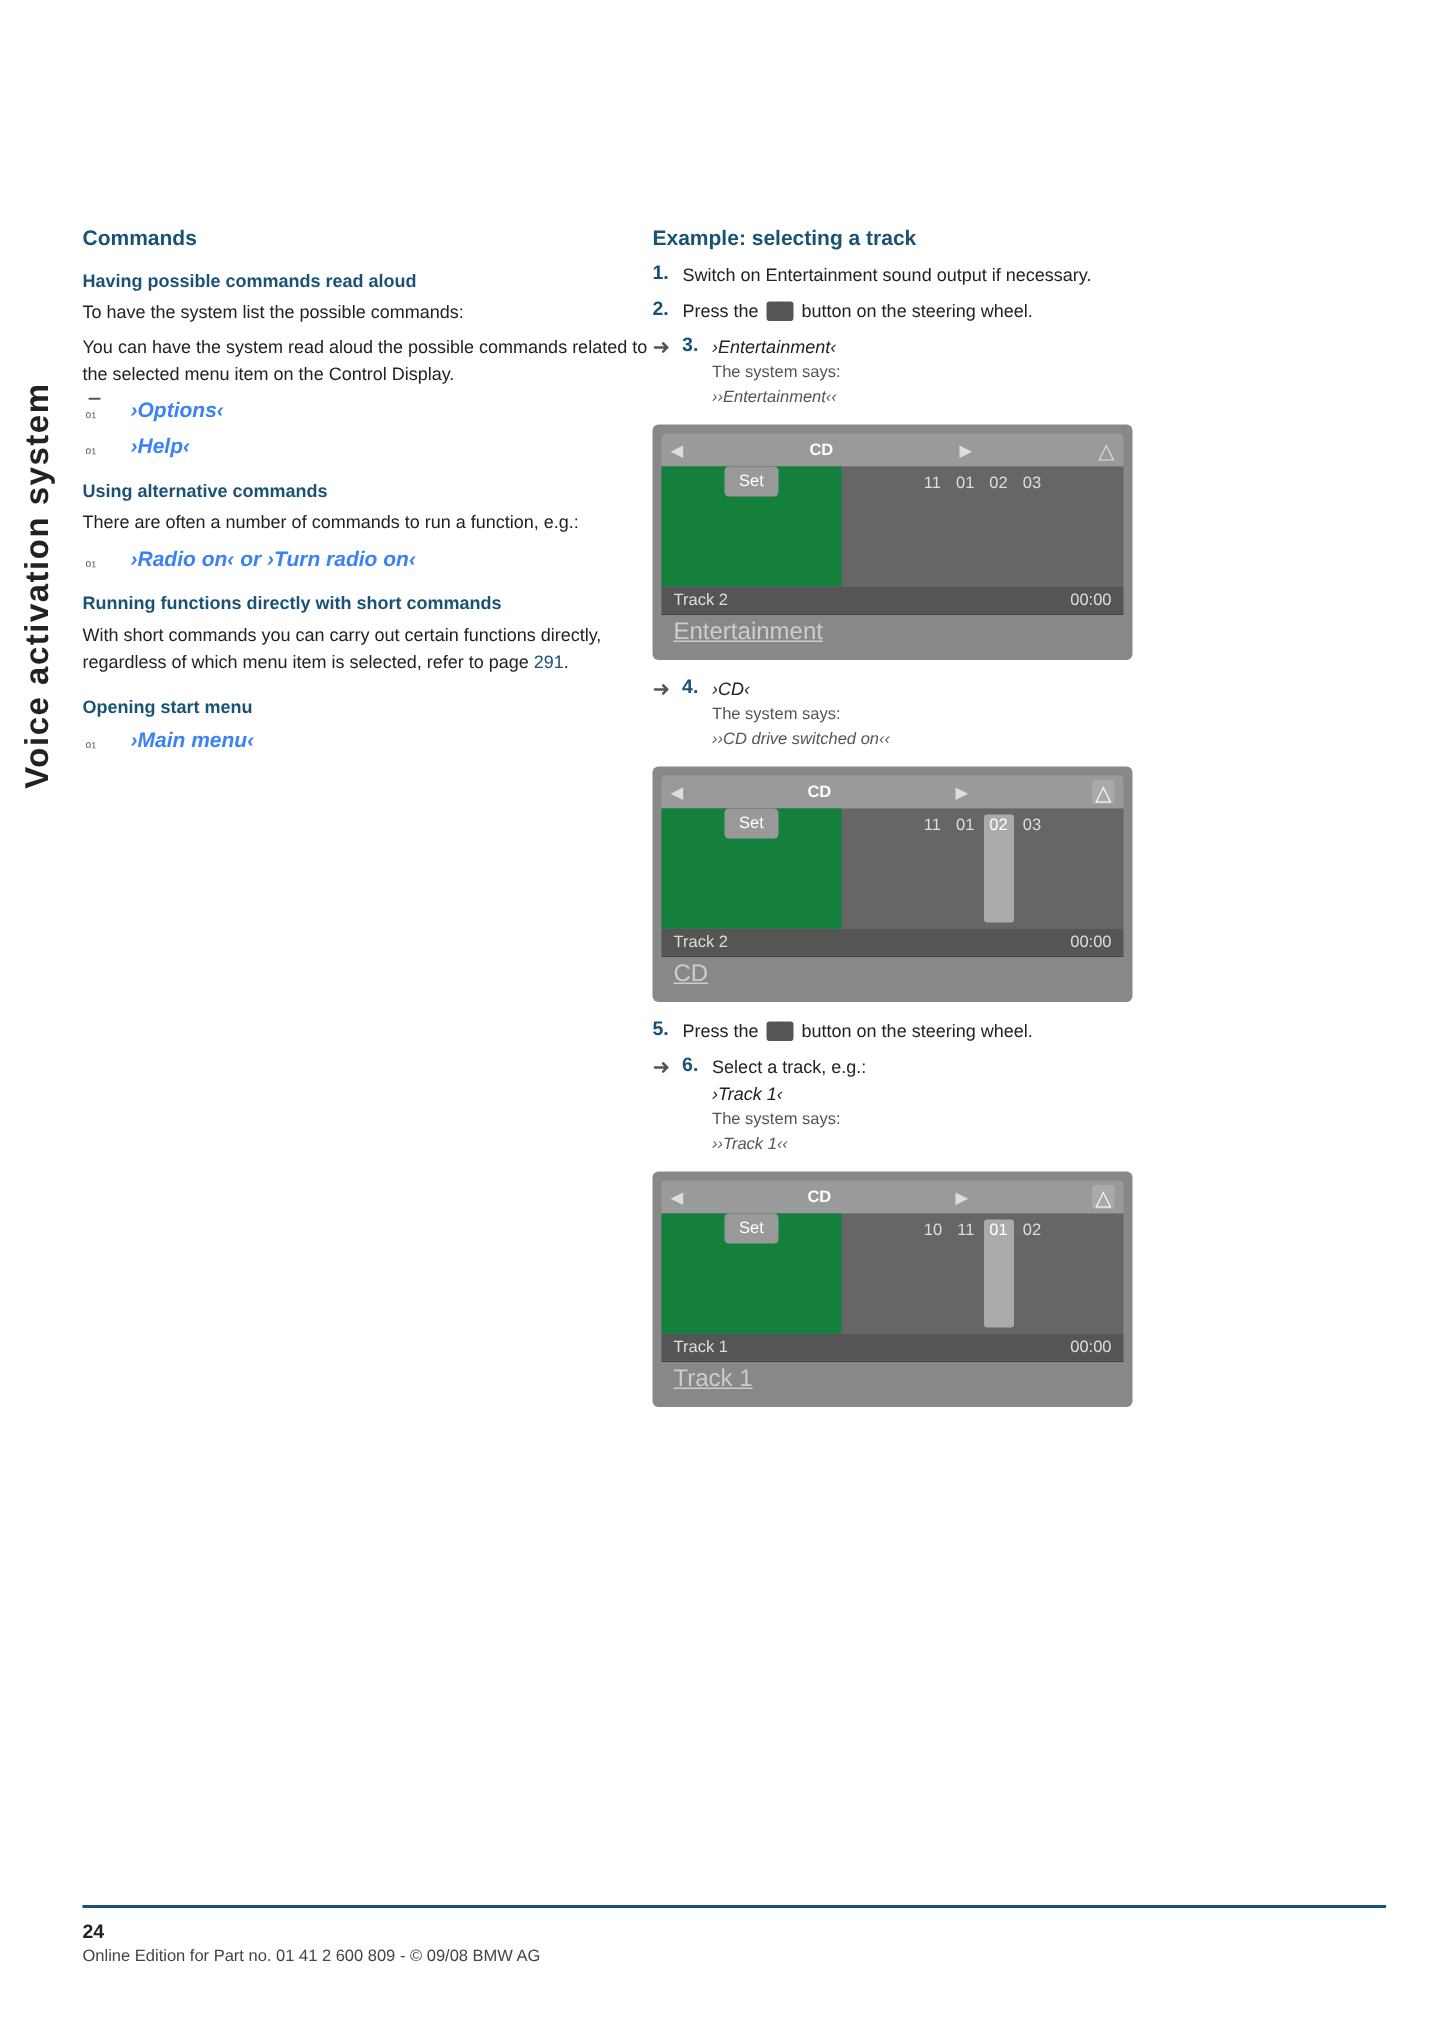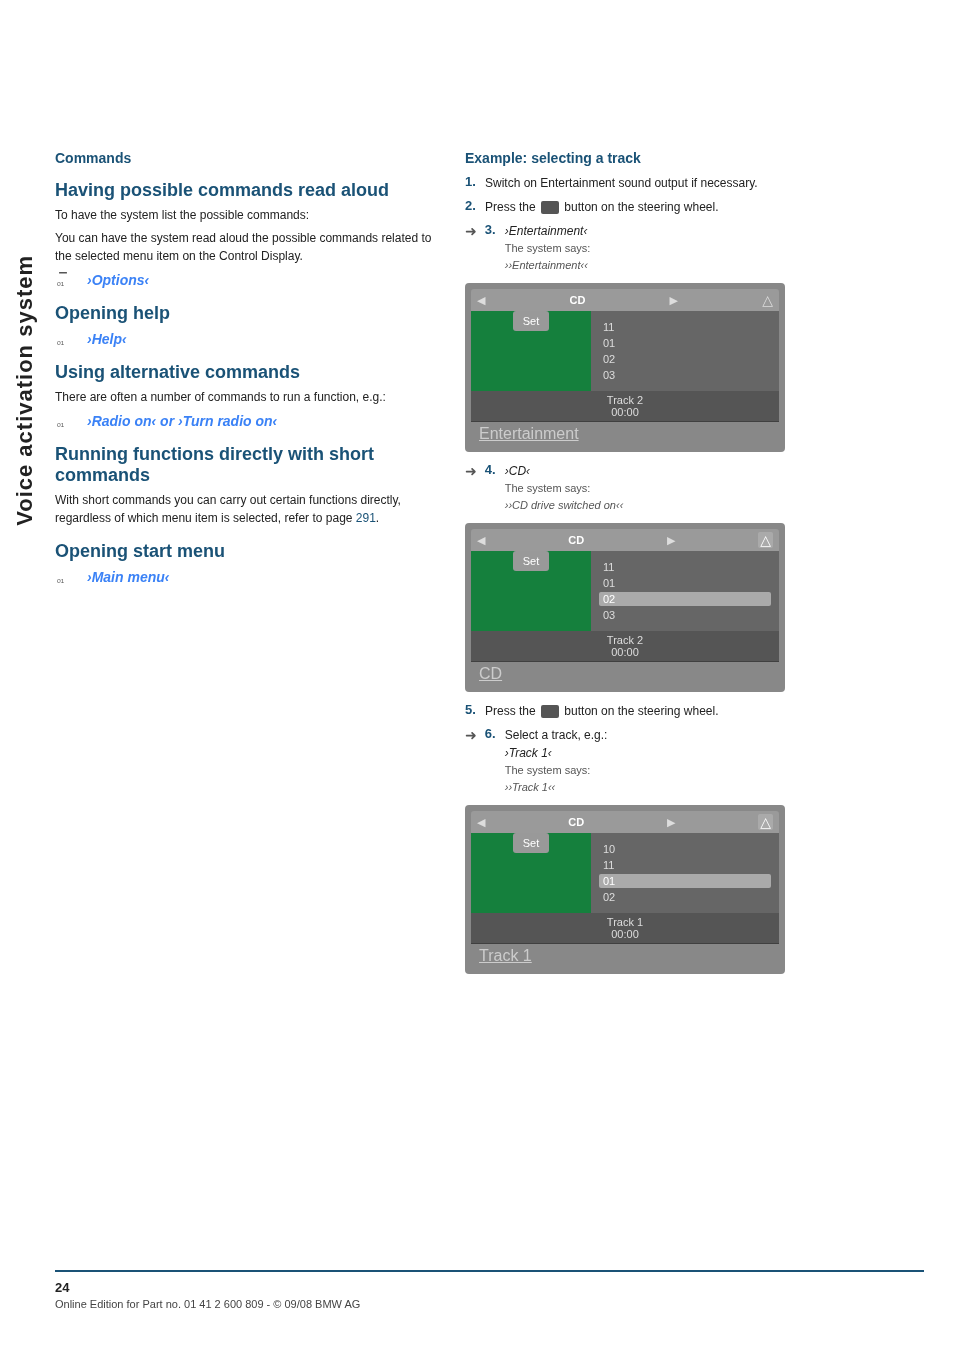--- a/index.html
+++ b/index.html
@@ -34,21 +34,20 @@
       white-space: nowrap;
     }
 
     
     .main-content {
       position: absolute;
       left: 55px;
       top: 150px;
       width: 880px;
       display: flex;
-      gap: 30px;
     }
 
     
     .left-col {
       width: 380px;
       flex-shrink: 0;
     }
 
     
     .right-col {
@@ -57,21 +56,21 @@
 
     
     .section-heading {
       font-size: 14px;
       font-weight: bold;
       color: #1a5276;
       margin-bottom: 8px;
     }
 
     .sub-heading {
-      font-size: 18px;
+      font-size: 12px;
       font-weight: bold;
       color: #1a5276;
       margin-top: 14px;
       margin-bottom: 5px;
     }
 
     .body-text {
       font-size: 12px;
       line-height: 1.5;
       color: #222;
@@ -162,21 +161,21 @@
       background: #999;
       color: #fff;
       font-size: 11px;
       padding: 4px 10px;
       border-radius: 3px;
     }
 
     .screen-right {
       flex: 1;
       display: flex;
-      flex-direction: column;
+      flex-direction: row;
       justify-content: center;
       padding: 4px 8px;
       gap: 2px;
     }
 
     .track-num {
       color: #ddd;
       font-size: 11px;
       padding: 1px 4px;
       background: transparent;
@@ -189,21 +188,20 @@
     }
 
     .screen-bottom-bar {
       display: flex;
       align-items: center;
       justify-content: space-between;
       background: #555;
       padding: 3px 8px;
       color: #ddd;
       font-size: 11px;
-      flex-direction: column;
     }
 
     .screen-label-bar {
       background: #888;
       padding: 3px 8px;
       color: #ccc;
       font-size: 16px;
       border-top: 1px solid #404040;
       text-decoration: underline;
     }
@@ -275,21 +273,20 @@
     <div class="cmd-line">
       <span class="mic-icon">
         <svg class="mic-svg" viewBox="0 0 22 16" xmlns="http://www.w3.org/2000/svg">
           <rect x="2" y="0" width="8" height="1.5" fill="#555" rx="0.5"></rect>
           <text x="0" y="13" font-size="10" fill="#555" font-family="Arial">ₒ₁</text>
         </svg>
       </span>
       <span class="cmd-text">›Options‹</span>
     </div>
 
-    <div class="sub-heading">Opening help</div>
     <div class="cmd-line">
       <span class="mic-icon">
         <svg class="mic-svg" viewBox="0 0 22 16" xmlns="http://www.w3.org/2000/svg">
           <text x="0" y="13" font-size="10" fill="#555" font-family="Arial">ₒ₁</text>
         </svg>
       </span>
       <span class="cmd-text">›Help‹</span>
     </div>
 
     <div class="sub-heading">Using alternative commands</div>

